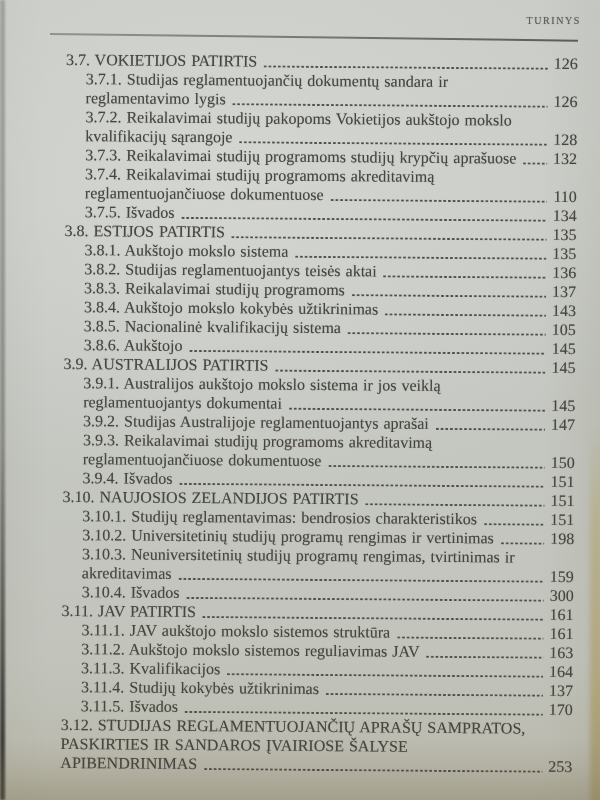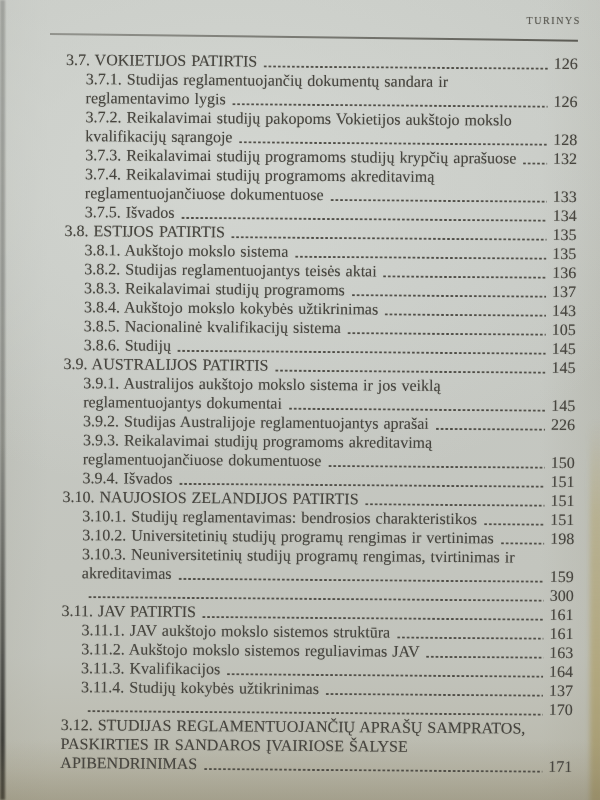--- a/index.html
+++ b/index.html
@@ -107,21 +107,21 @@
         <span class="toc-text">3.7.3. Reikalavimai studijų programoms studijų krypčių aprašuose</span>
         <span class="leader"></span>
         <span class="toc-page">132</span>
       </div>
       <div class="toc-row" data-level="2">
         <span class="toc-text">3.7.4. Reikalavimai studijų programoms akreditavimą</span>
       </div>
       <div class="toc-row" data-level="2">
         <span class="toc-text">reglamentuojančiuose dokumentuose</span>
         <span class="leader"></span>
-        <span class="toc-page">133</span>
+        <span class="toc-page">110</span>
       </div>
       <div class="toc-row" data-level="2">
         <span class="toc-text">3.7.5. Išvados</span>
         <span class="leader"></span>
         <span class="toc-page">134</span>
       </div>
       <div class="toc-row" data-level="1">
         <span class="toc-text">3.8. ESTIJOS PATIRTIS</span>
         <span class="leader"></span>
         <span class="toc-page">135</span>
@@ -145,41 +145,41 @@
         <span class="toc-text">3.8.4. Aukštojo mokslo kokybės užtikrinimas</span>
         <span class="leader"></span>
         <span class="toc-page">143</span>
       </div>
       <div class="toc-row" data-level="2">
         <span class="toc-text">3.8.5. Nacionalinė kvalifikacijų sistema</span>
         <span class="leader"></span>
         <span class="toc-page">105</span>
       </div>
       <div class="toc-row" data-level="2">
-        <span class="toc-text">3.8.6. Studijų</span>
+        <span class="toc-text">3.8.6. Aukštojo</span>
         <span class="leader"></span>
         <span class="toc-page">145</span>
       </div>
       <div class="toc-row" data-level="1">
         <span class="toc-text">3.9. AUSTRALIJOS PATIRTIS</span>
         <span class="leader"></span>
         <span class="toc-page">145</span>
       </div>
       <div class="toc-row" data-level="2">
         <span class="toc-text">3.9.1. Australijos aukštojo mokslo sistema ir jos veiklą</span>
       </div>
       <div class="toc-row" data-level="2">
         <span class="toc-text">reglamentuojantys dokumentai</span>
         <span class="leader"></span>
         <span class="toc-page">145</span>
       </div>
       <div class="toc-row" data-level="2">
         <span class="toc-text">3.9.2. Studijas Australijoje reglamentuojantys aprašai</span>
         <span class="leader"></span>
-        <span class="toc-page">226</span>
+        <span class="toc-page">147</span>
       </div>
       <div class="toc-row" data-level="2">
         <span class="toc-text">3.9.3. Reikalavimai studijų programoms akreditavimą</span>
       </div>
       <div class="toc-row" data-level="2">
         <span class="toc-text">reglamentuojančiuose dokumentuose</span>
         <span class="leader"></span>
         <span class="toc-page">150</span>
       </div>
       <div class="toc-row" data-level="2">
@@ -204,20 +204,21 @@
       </div>
       <div class="toc-row" data-level="2">
         <span class="toc-text">3.10.3. Neuniversitetinių studijų programų rengimas, tvirtinimas ir</span>
       </div>
       <div class="toc-row" data-level="2">
         <span class="toc-text">akreditavimas</span>
         <span class="leader"></span>
         <span class="toc-page">159</span>
       </div>
       <div class="toc-row" data-level="2">
+        <span class="toc-text">3.10.4. Išvados</span>
         <span class="leader"></span>
         <span class="toc-page">300</span>
       </div>
       <div class="toc-row" data-level="1">
         <span class="toc-text">3.11. JAV PATIRTIS</span>
         <span class="leader"></span>
         <span class="toc-page">161</span>
       </div>
       <div class="toc-row" data-level="2">
         <span class="toc-text">3.11.1. JAV aukštojo mokslo sistemos struktūra</span>
@@ -233,28 +234,29 @@
         <span class="toc-text">3.11.3. Kvalifikacijos</span>
         <span class="leader"></span>
         <span class="toc-page">164</span>
       </div>
       <div class="toc-row" data-level="2">
         <span class="toc-text">3.11.4. Studijų kokybės užtikrinimas</span>
         <span class="leader"></span>
         <span class="toc-page">137</span>
       </div>
       <div class="toc-row" data-level="2">
+        <span class="toc-text">3.11.5. Išvados</span>
         <span class="leader"></span>
         <span class="toc-page">170</span>
       </div>
       <div class="toc-row" data-level="1">
         <span class="toc-text">3.12. STUDIJAS REGLAMENTUOJANČIŲ APRAŠŲ SAMPRATOS,</span>
       </div>
       <div class="toc-row" data-level="1">
         <span class="toc-text">PASKIRTIES IR SANDAROS ĮVAIRIOSE ŠALYSE</span>
       </div>
       <div class="toc-row" data-level="1">
         <span class="toc-text">APIBENDRINIMAS</span>
         <span class="leader"></span>
-        <span class="toc-page">171</span>
+        <span class="toc-page">253</span>
       </div>
     </div>
 </div>
 
 </body></html>

